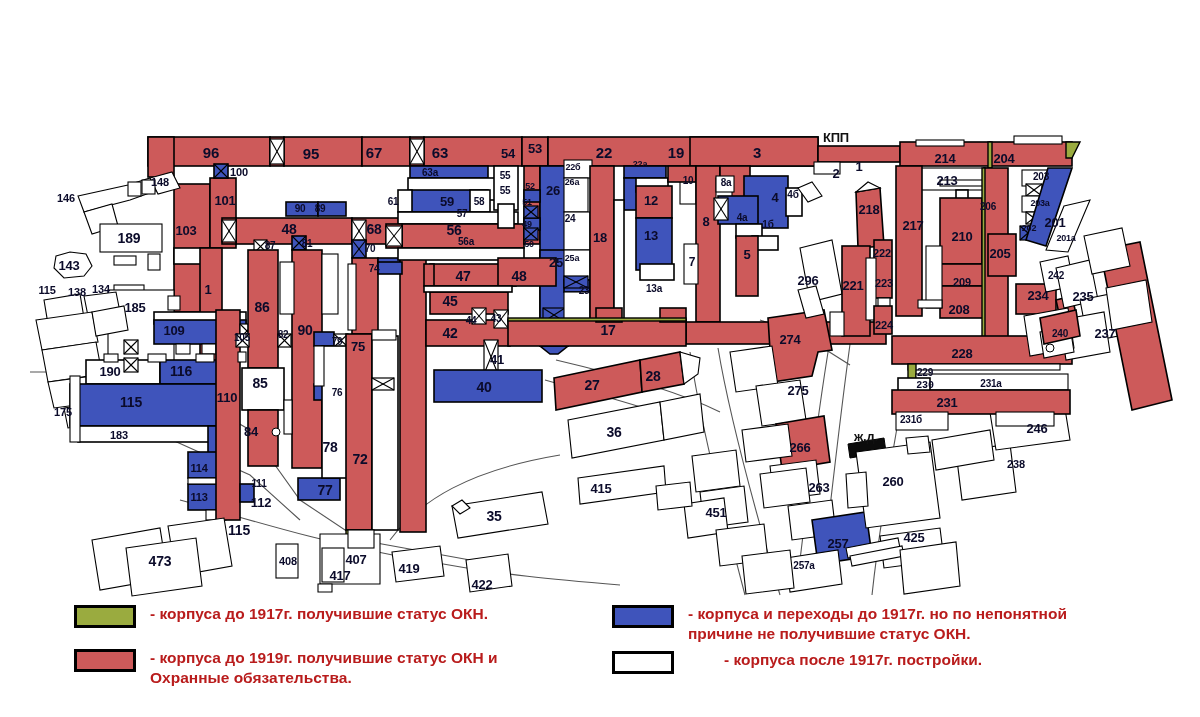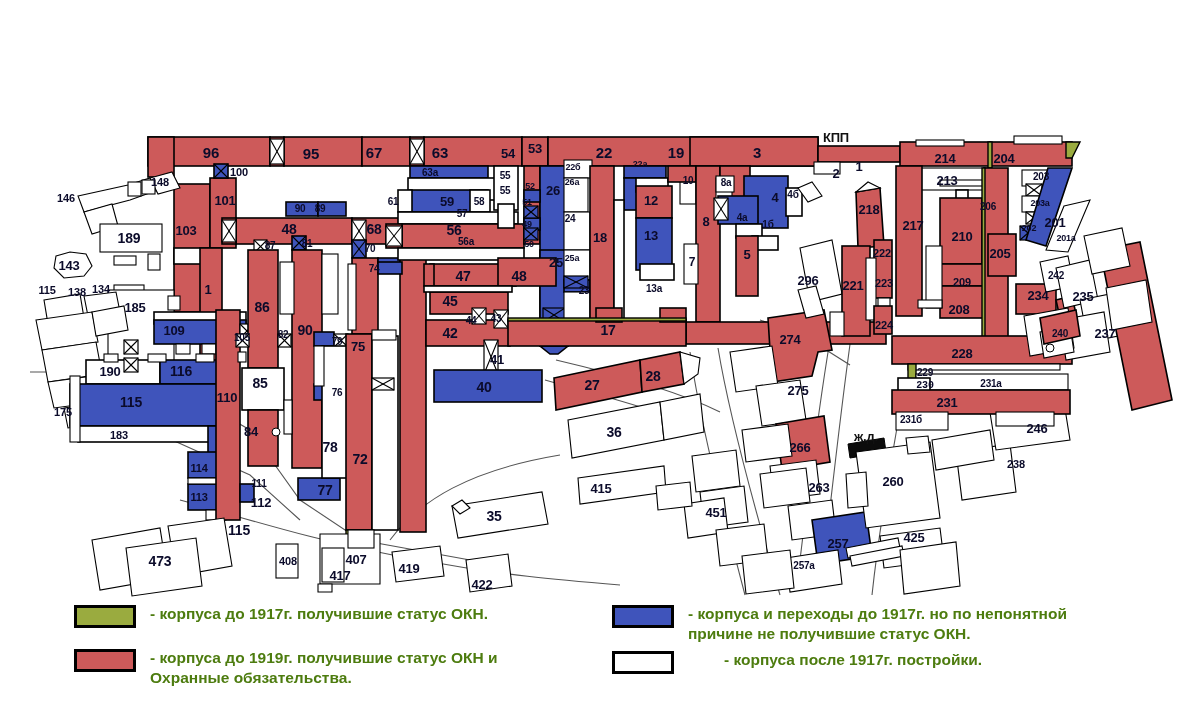--- a/index.html
+++ b/index.html
@@ -20,21 +20,21 @@
   .lbl.s11{font-size:11px;}
   .lbl.s12{font-size:12px;}
   .lbl.s13{font-size:13px;}
   .lbl.s14{font-size:14px;}
   .lbl.s15{font-size:15px;}
 
   
   #legend{position:absolute;left:0;top:598px;width:1200px;height:119px;}
   .lg-row{position:absolute;display:flex;align-items:flex-start;}
   .sw{width:62px;height:23px;border:3px solid #000;box-sizing:border-box;flex:0 0 auto;margin-top:1px;}
-  .lg-txt{margin-left:14px;font-size:15.5px;font-weight:bold;color:#4d7c0f;line-height:1.28;}
+  .lg-txt{margin-left:14px;font-size:15.5px;font-weight:bold;color:#b91c1c;line-height:1.28;}
 </style>
 </head>
 <body>
 
 <div id="page">
 
   <div id="map">
   <svg width="1200" height="600" viewBox="0 0 1200 600" xmlns="http://www.w3.org/2000/svg">
     <defs>
       <style>

